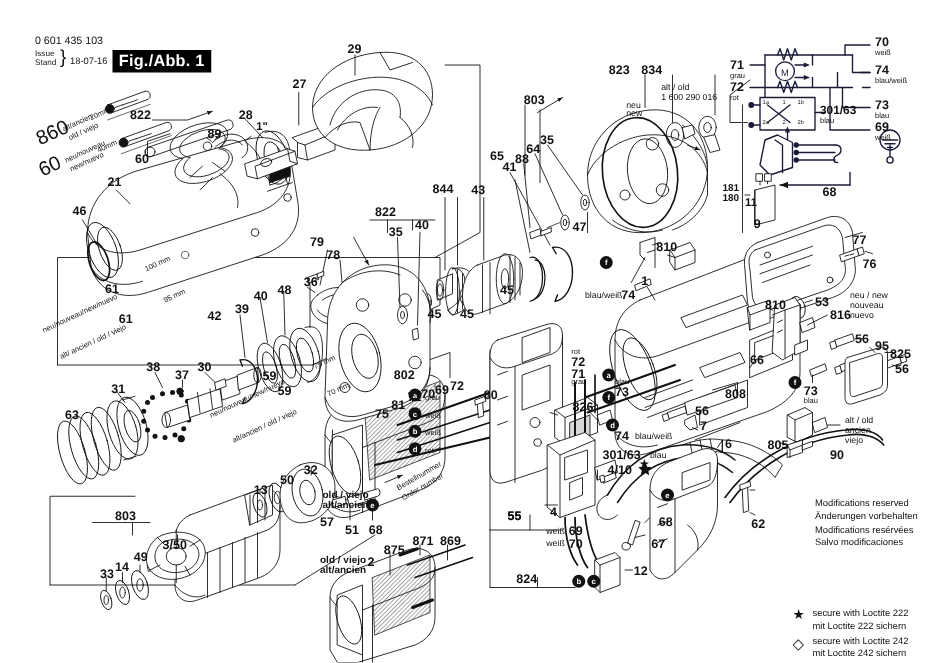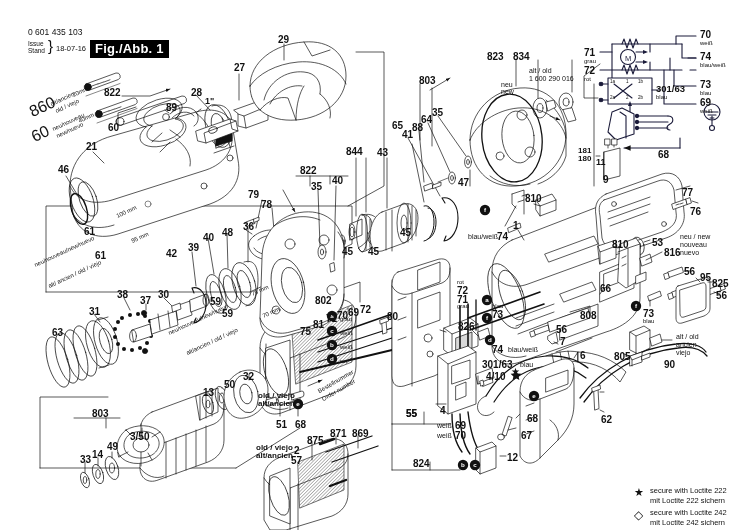--- a/index.html
+++ b/index.html
@@ -901,21 +901,21 @@
       <div class="lbl num8" style="left: 256px; top: 444px;">old / viejo</div>
       <div class="lbl num8" style="left: 256px; top: 452px;">alt/ancien</div>
       <div class="lbl num" style="left: 92px; top: 409px;">803</div>
       <div class="lbl num" style="left: 130px; top: 432px;">3/50</div>
       <div class="lbl num" style="left: 107px; top: 442px;">49</div>
       <div class="lbl num" style="left: 92px; top: 450px;">14</div>
       <div class="lbl num" style="left: 80px; top: 455px;">33</div>
       <div class="lbl num" style="left: 203px; top: 388px;">13</div>
       <div class="lbl num" style="left: 224px; top: 380px;">50</div>
       <div class="lbl num" style="left: 243px; top: 372px;">32</div>
-      <div class="lbl num" style="left: 291px; top: 414px; margin-top: 42px;">57</div>
+      <div class="lbl num" style="left: 256px; top: 414px;">57</div>
       <div class="lbl num8" style="left: 258px; top: 392px;">old / viejo</div>
       <div class="lbl num8" style="left: 258px; top: 400px;">alt/ancien</div>
       <div class="lbl num" style="left: 458px; top: 322px;">826</div>
       <div class="lbl num" style="left: 492px; top: 310px;">73</div>
       <div class="lbl sub" style="left: 492px; top: 303px;">blau</div>
       <div class="lbl num" style="left: 492px; top: 345px;">74</div>
       <div class="lbl sub7" style="left: 508px; top: 346px;">blau/weiß</div>
       <div class="lbl num" style="left: 457px; top: 295px;">71</div>
       <div class="lbl sub" style="left: 457px; top: 303px;">grau</div>
       <div class="lbl num" style="left: 457px; top: 286px;">72</div>
@@ -959,20 +959,26 @@
   <div class="lbl sub" style="left:656px;top:94px;">blau</div>
   <div class="lbl" style="left:610px;top:80px;font-size:4.6px;">1a</div>
   <div class="lbl" style="left:626px;top:80px;font-size:4.6px;">1</div>
   <div class="lbl" style="left:638px;top:80px;font-size:4.6px;">1b</div>
   <div class="lbl" style="left:610px;top:96px;font-size:4.6px;">2a</div>
   <div class="lbl" style="left:626px;top:96px;font-size:4.6px;">2</div>
   <div class="lbl" style="left:638px;top:96px;font-size:4.6px;">2b</div>
   <div class="lbl num" style="left:658px;top:150px;">68</div>
   <div class="lbl num9" style="left:596px;top:158px;text-align:center;">11</div>
 
+  <div class="legend" style="left:652px;top:398px;">
+    <div>Modifications reserved</div>
+    <div>Änderungen vorbehalten</div>
+    <div>Modifications resérvées</div>
+    <div>Salvo modificaciones</div>
+  </div>
 
   <div class="colgrid" style="left:652px;top:442px;">
   </div>
 
   <div class="legend" style="left:634px;top:486px;">
     <span style="position:absolute;left:0;top:1px;font-size:11px;line-height:1;">★</span>
     <div style="margin-left:16px;">
       <div>secure with Loctite 222</div>
       <div>mit Loctite 222 sichern</div>
     </div>

